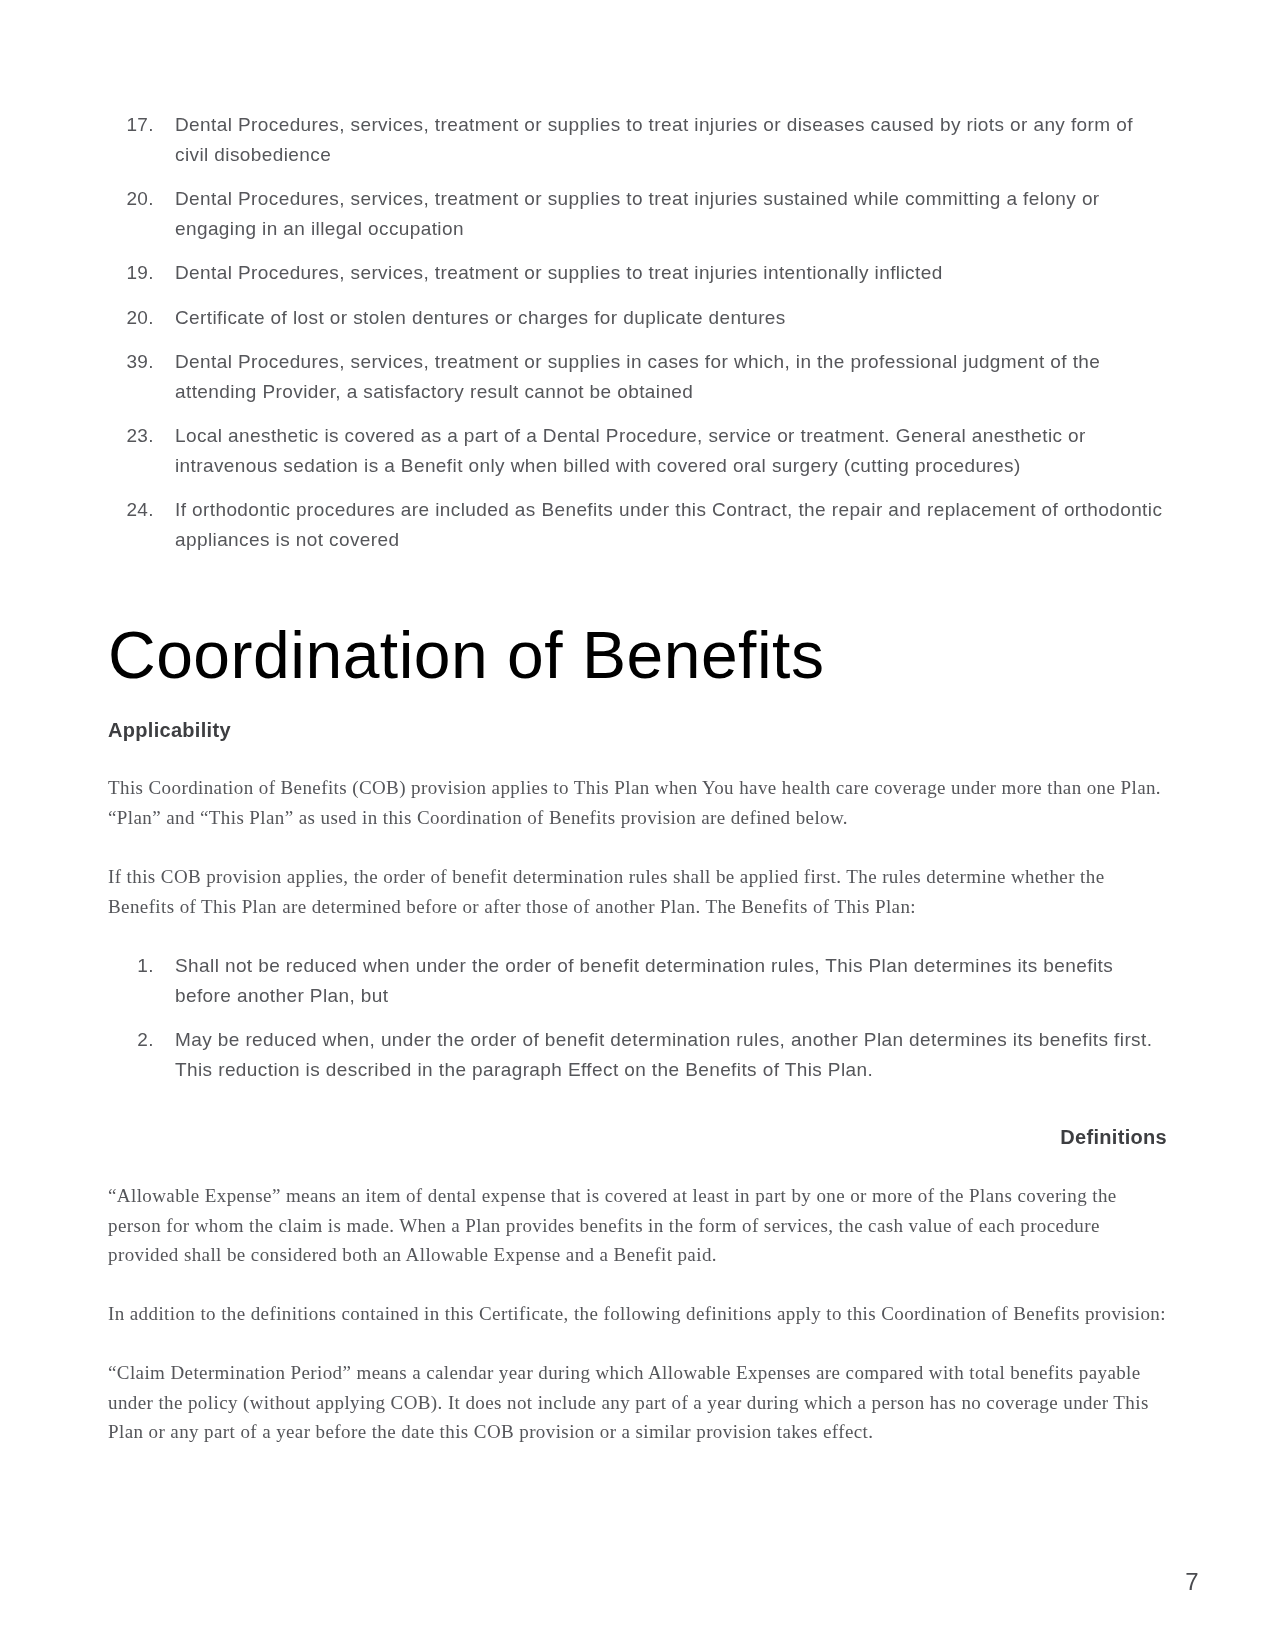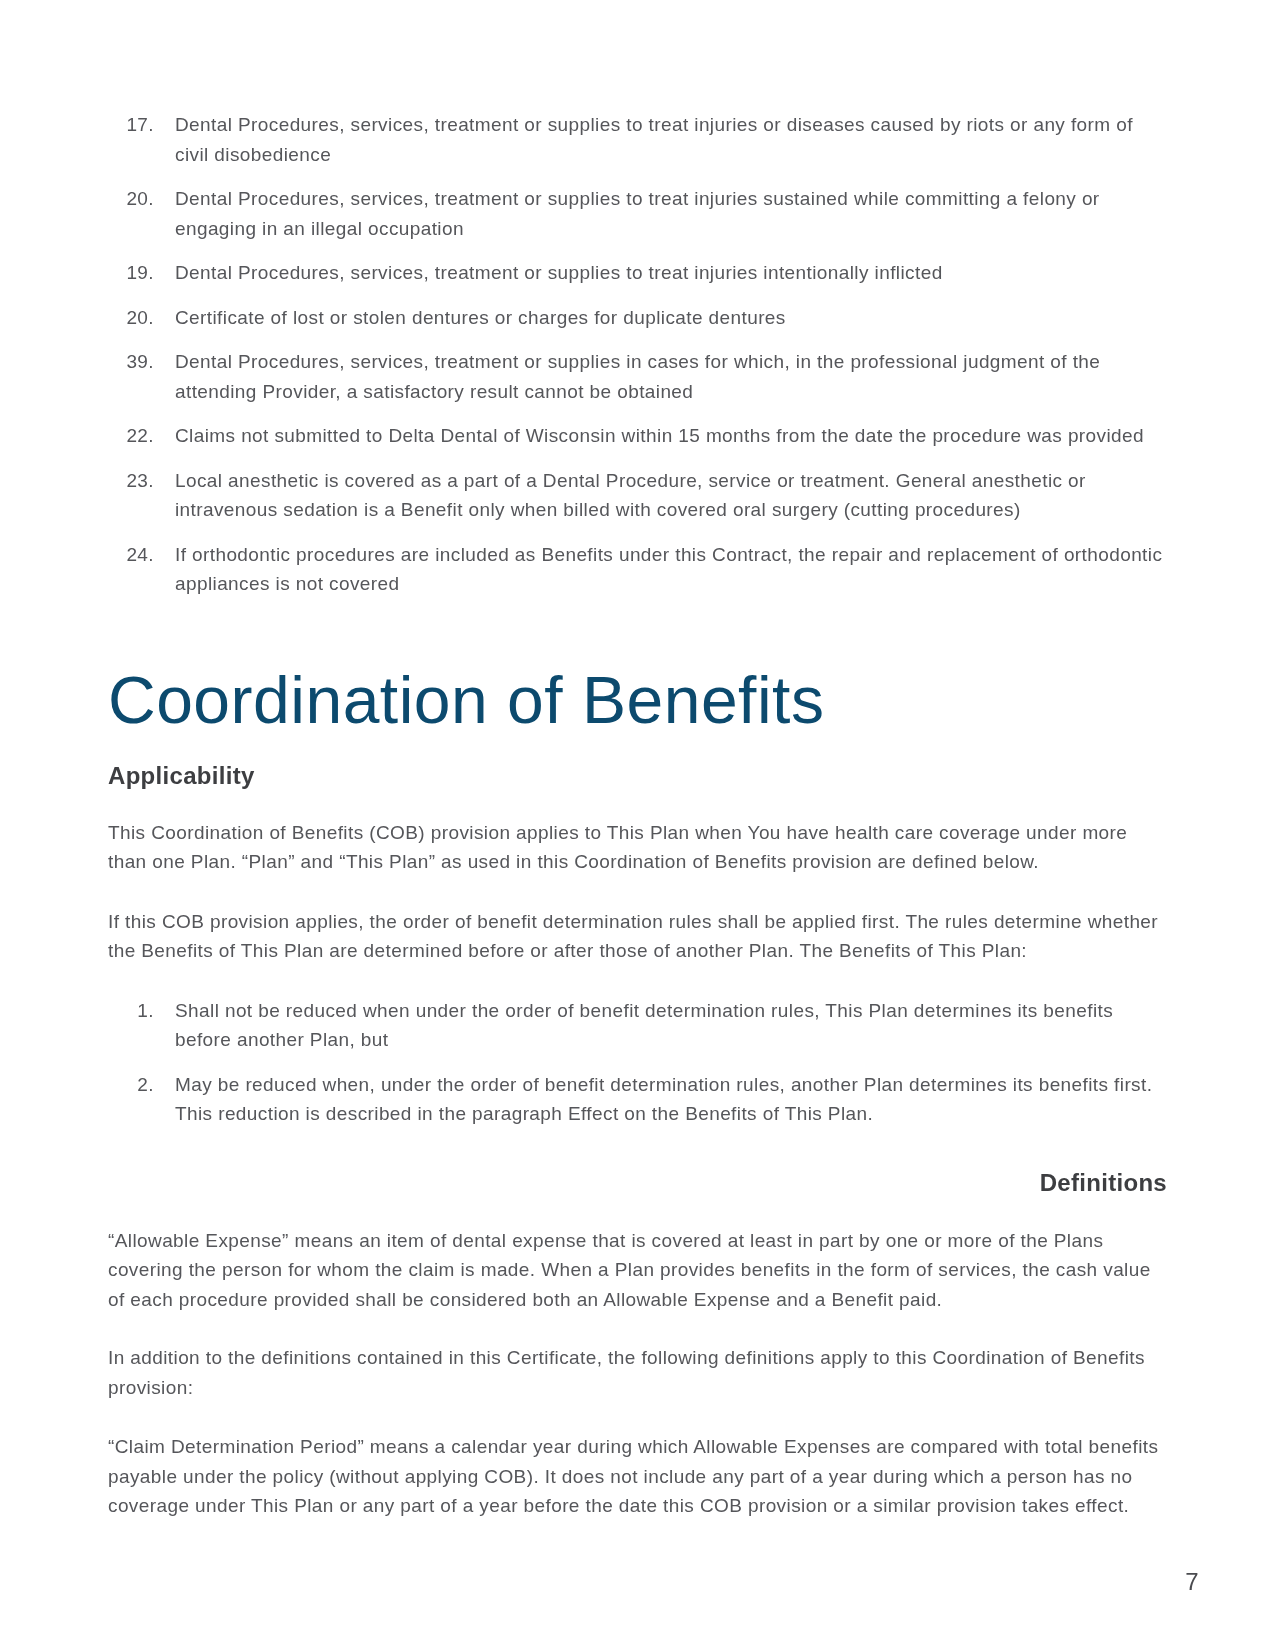--- a/index.html
+++ b/index.html
@@ -46,36 +46,37 @@
   .itext {
     flex: 1;
     margin-left: 21px;
   }
   .doc-title {
     margin: 62px 0 0 0;
     font-size: 66px;
     line-height: 1.2;
     font-weight: 400;
     letter-spacing: 0.5px;
-    color: #0c4a6e;
+    color: #000000;
   }
   .sub-heading {
     margin: 22px 0 0 0;
-    font-size: 24px;
+    font-size: 20px;
     line-height: 27px;
     font-weight: 700;
     letter-spacing: 0.3px;
     color: #3d3e41;
   }
   .sub-heading.definitions {
     margin-top: 40px;
     text-align: right;
   }
   .para {
     margin: 30px 0 0 0;
+    font-family: Liberation Serif, serif;
   }
   .para.first-after-heading {
     margin-top: 29px;
   }
   .rules {
     margin-top: 30px;
   }
   .page-number {
     position: absolute;
     top: 1566px;
@@ -107,24 +108,20 @@
       </div>
       <div class="num-item">
         <span class="num">20.</span>
         <span class="itext">Certificate of lost or stolen dentures or charges for duplicate dentures</span>
       </div>
       <div class="num-item">
         <span class="num">39.</span>
         <span class="itext">Dental Procedures, services, treatment or supplies in cases for which, in the professional judgment of the attending Provider, a satisfactory result cannot be obtained</span>
       </div>
       <div class="num-item">
-        <span class="num">22.</span>
-        <span class="itext">Claims not submitted to Delta Dental of Wisconsin within 15 months from the date the procedure was provided</span>
-      </div>
-      <div class="num-item">
         <span class="num">23.</span>
         <span class="itext">Local anesthetic is covered as a part of a Dental Procedure, service or treatment. General anesthetic or intravenous sedation is a Benefit only when billed with covered oral surgery (cutting procedures)</span>
       </div>
       <div class="num-item">
         <span class="num">24.</span>
         <span class="itext">If orthodontic procedures are included as Benefits under this Contract, the repair and replacement of orthodontic appliances is not covered</span>
       </div>
     </div>
 
     <h1 class="doc-title">Coordination of Benefits</h1>

